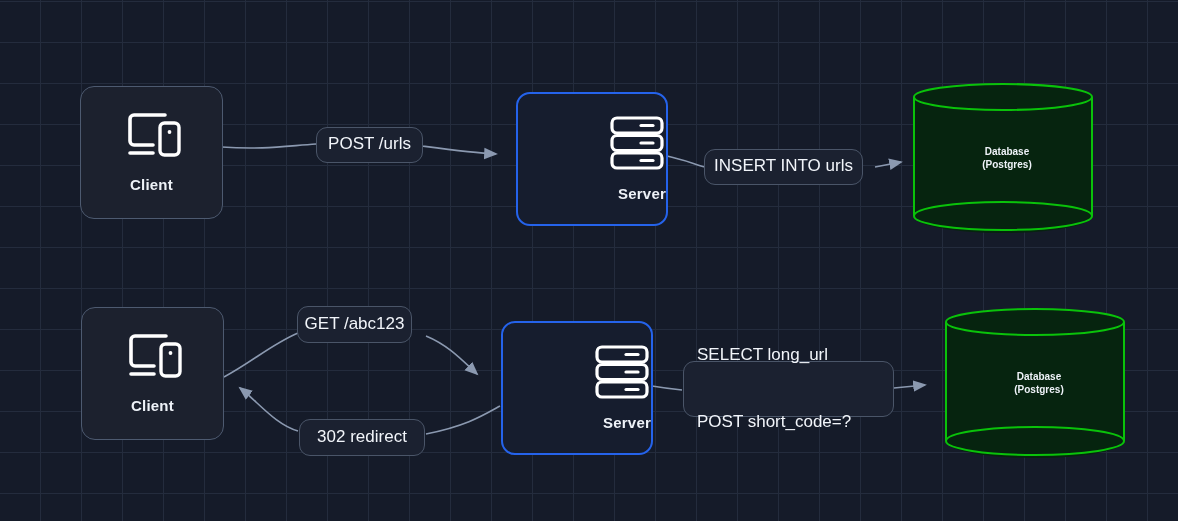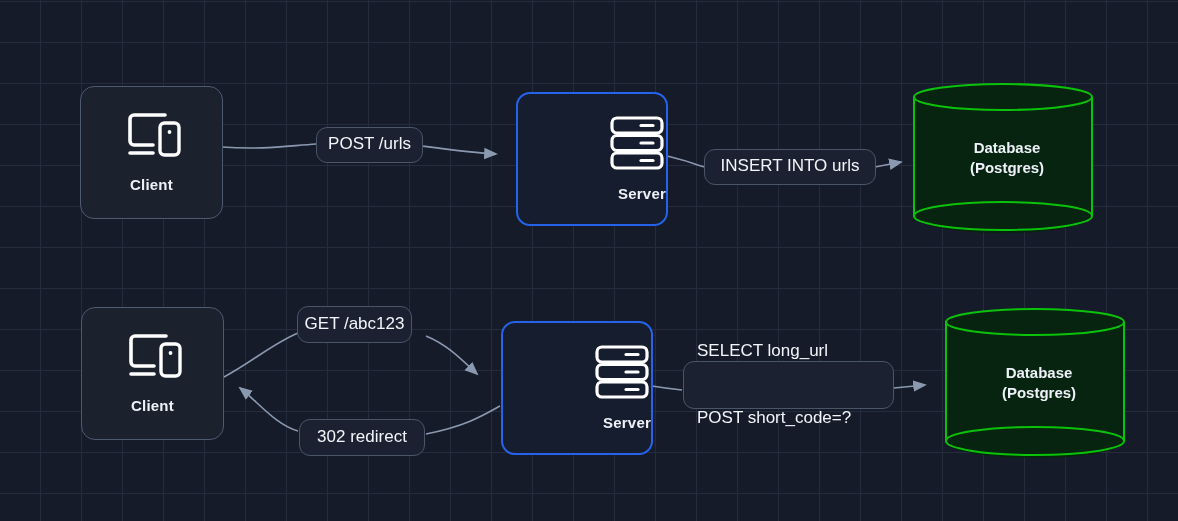--- a/index.html
+++ b/index.html
@@ -68,21 +68,21 @@
     position: absolute;
   }
   .db-label {
     position: absolute;
     left: 8px;
     right: 0;
     top: 50%;
     transform: translateY(-50%);
     text-align: center;
     color: #eef2f8;
-    font-size: 15px;
+    font-size: 10px;
     font-weight: bold;
     line-height: 1.35;
     pointer-events: none;
   }
 
   
   .edge-label {
     position: absolute;
     box-sizing: border-box;
     background: #1b2130;
@@ -207,32 +207,32 @@
     <div class="db-label">
       <div>Database</div>
       <div>(Postgres)</div>
     </div>
   </div>
 
   <div class="edge-label center" style="left:316px; top:127px; width:107px; height:36px;">
     <span>POST /urls</span>
   </div>
 
-  <div class="edge-label center" style="left:704px; top:149px; width:172px; height:36px;">
+  <div class="edge-label center" style="left:704px; top:149px; width:159px; height:36px;">
     <span>INSERT INTO urls</span>
   </div>
 
   <div class="edge-label center" style="left:297px; top:306px; width:115px; height:37px;">
     <span>GET /abc123</span>
   </div>
 
   <div class="edge-label center" style="left:299px; top:419px; width:126px; height:37px;">
     <span>302 redirect</span>
   </div>
 
-  <div class="edge-label left" style="left:683px; top:361px; width:211px; height:48px; padding:7px 13px;">
+  <div class="edge-label left" style="left:683px; top:361px; width:211px; height:56px; padding:7px 13px;">
     <div>
       <div>SELECT long_url</div>
       <div>POST short_code=?</div>
     </div>
   </div>
 
 </div>
 
 </body></html>

